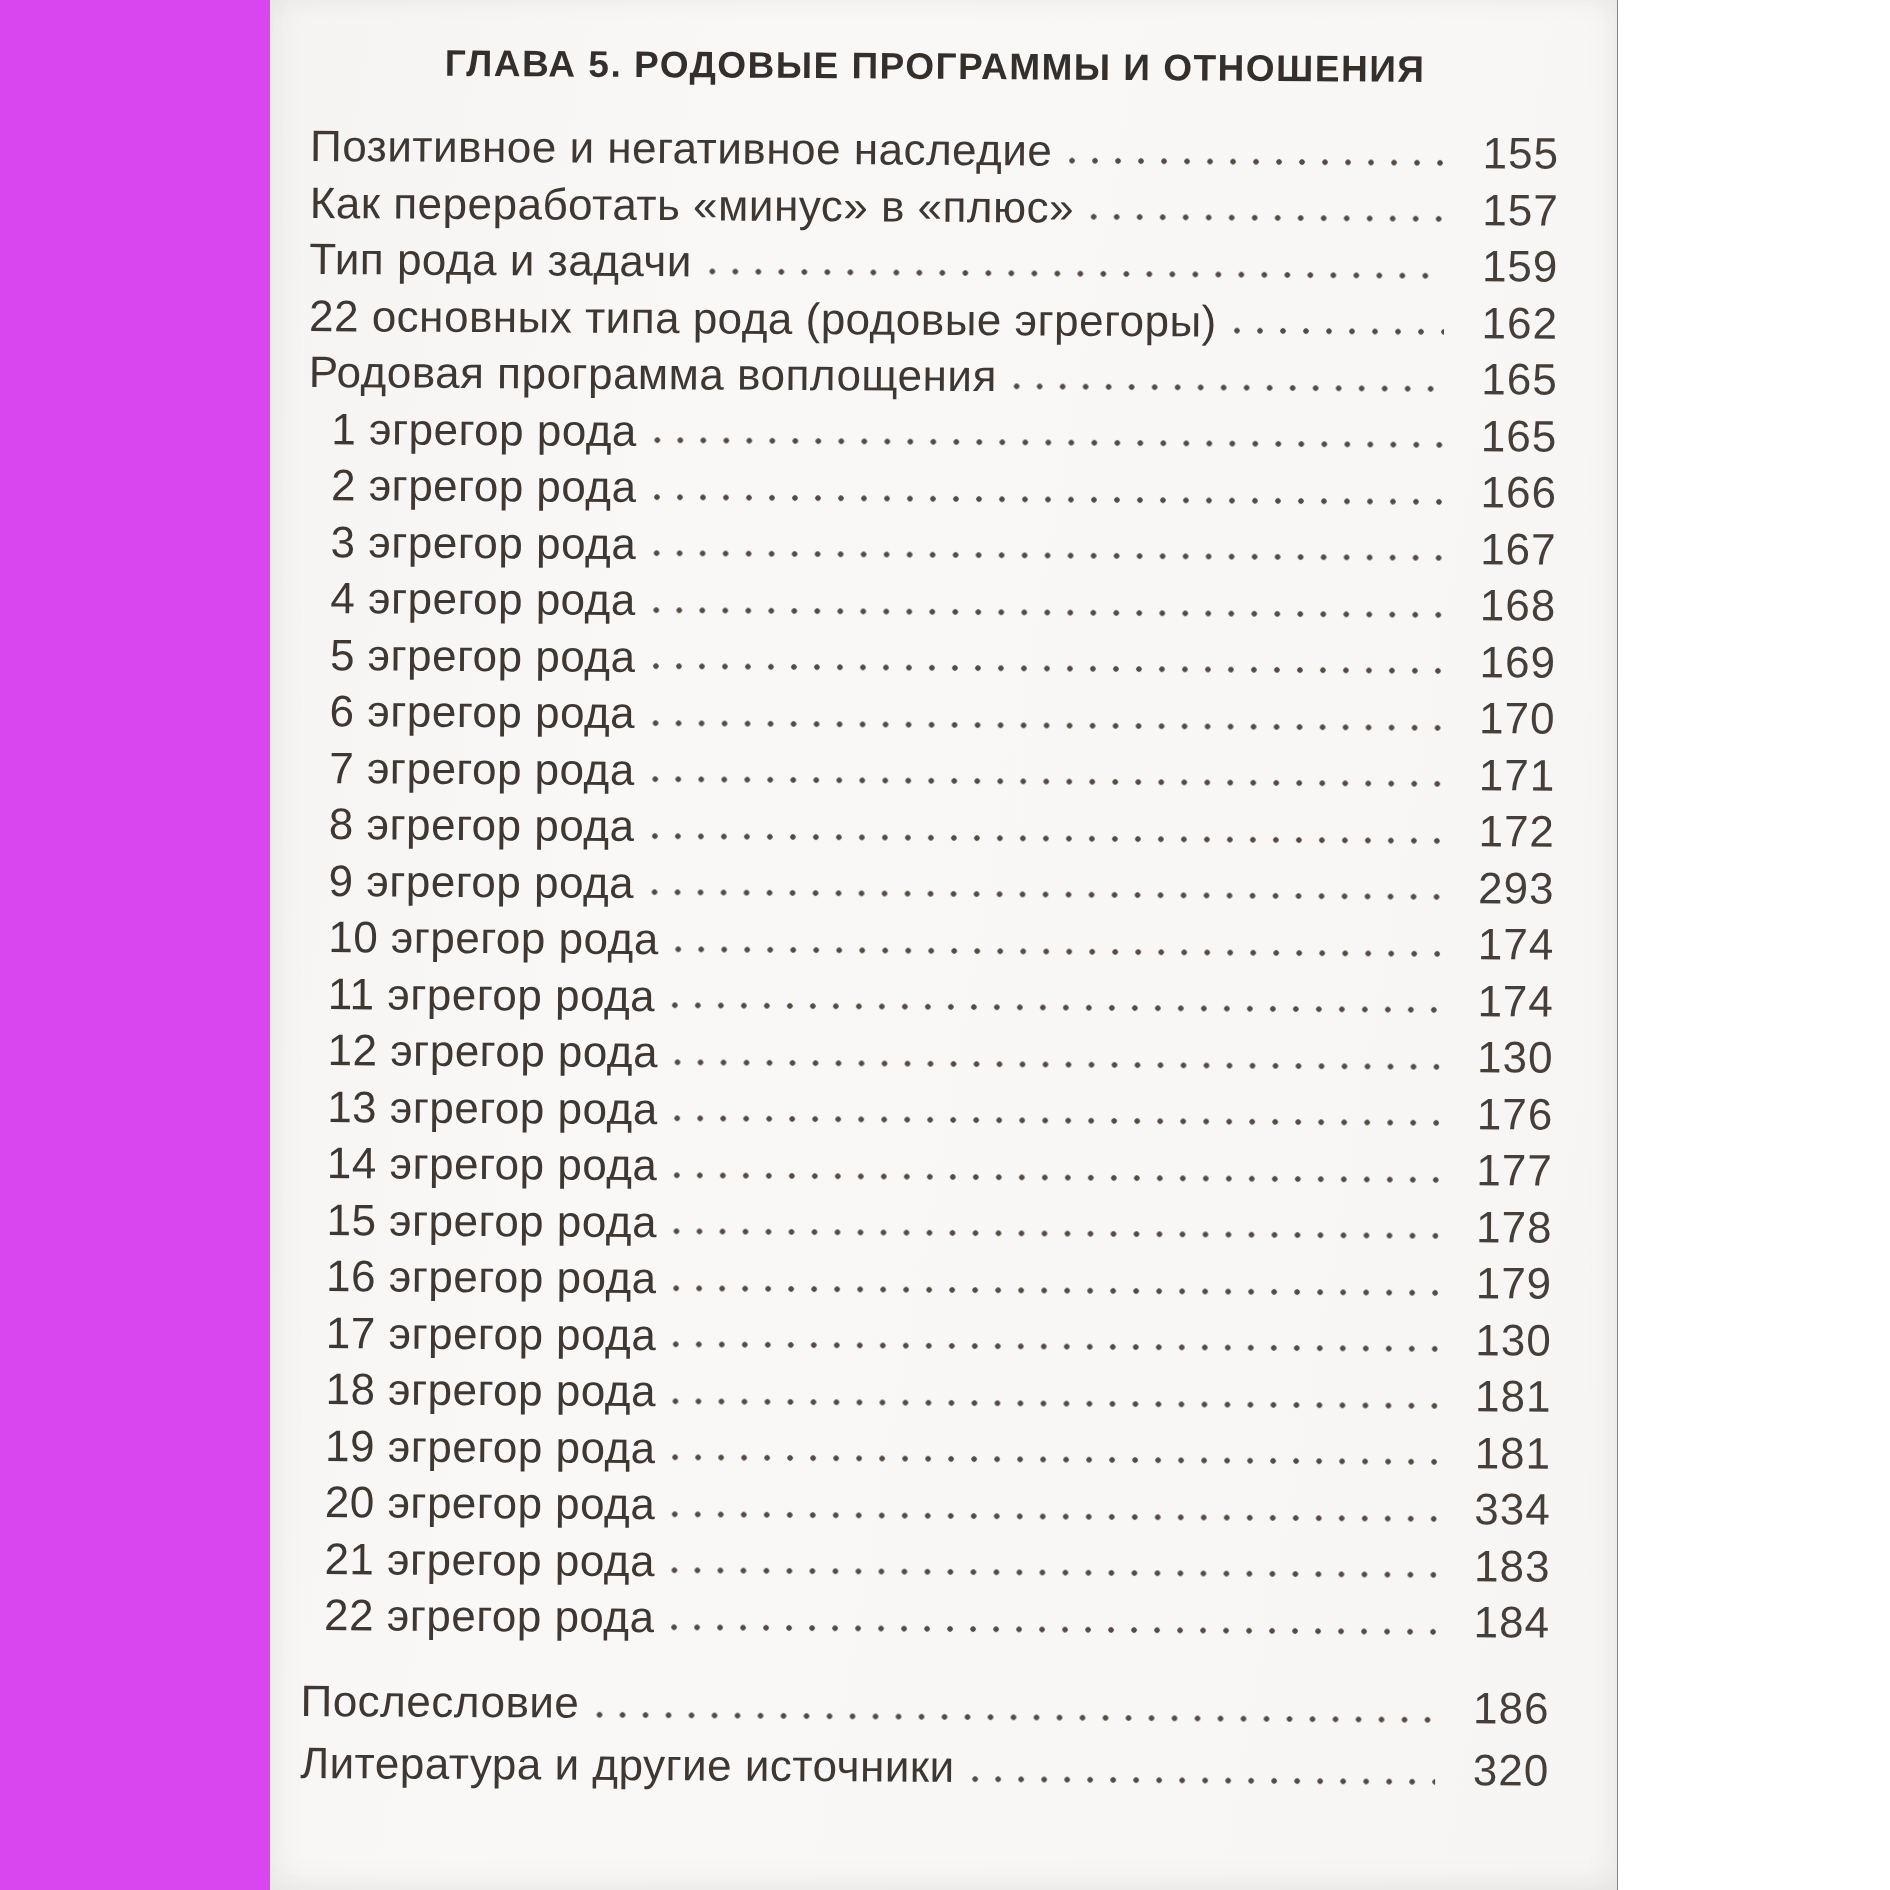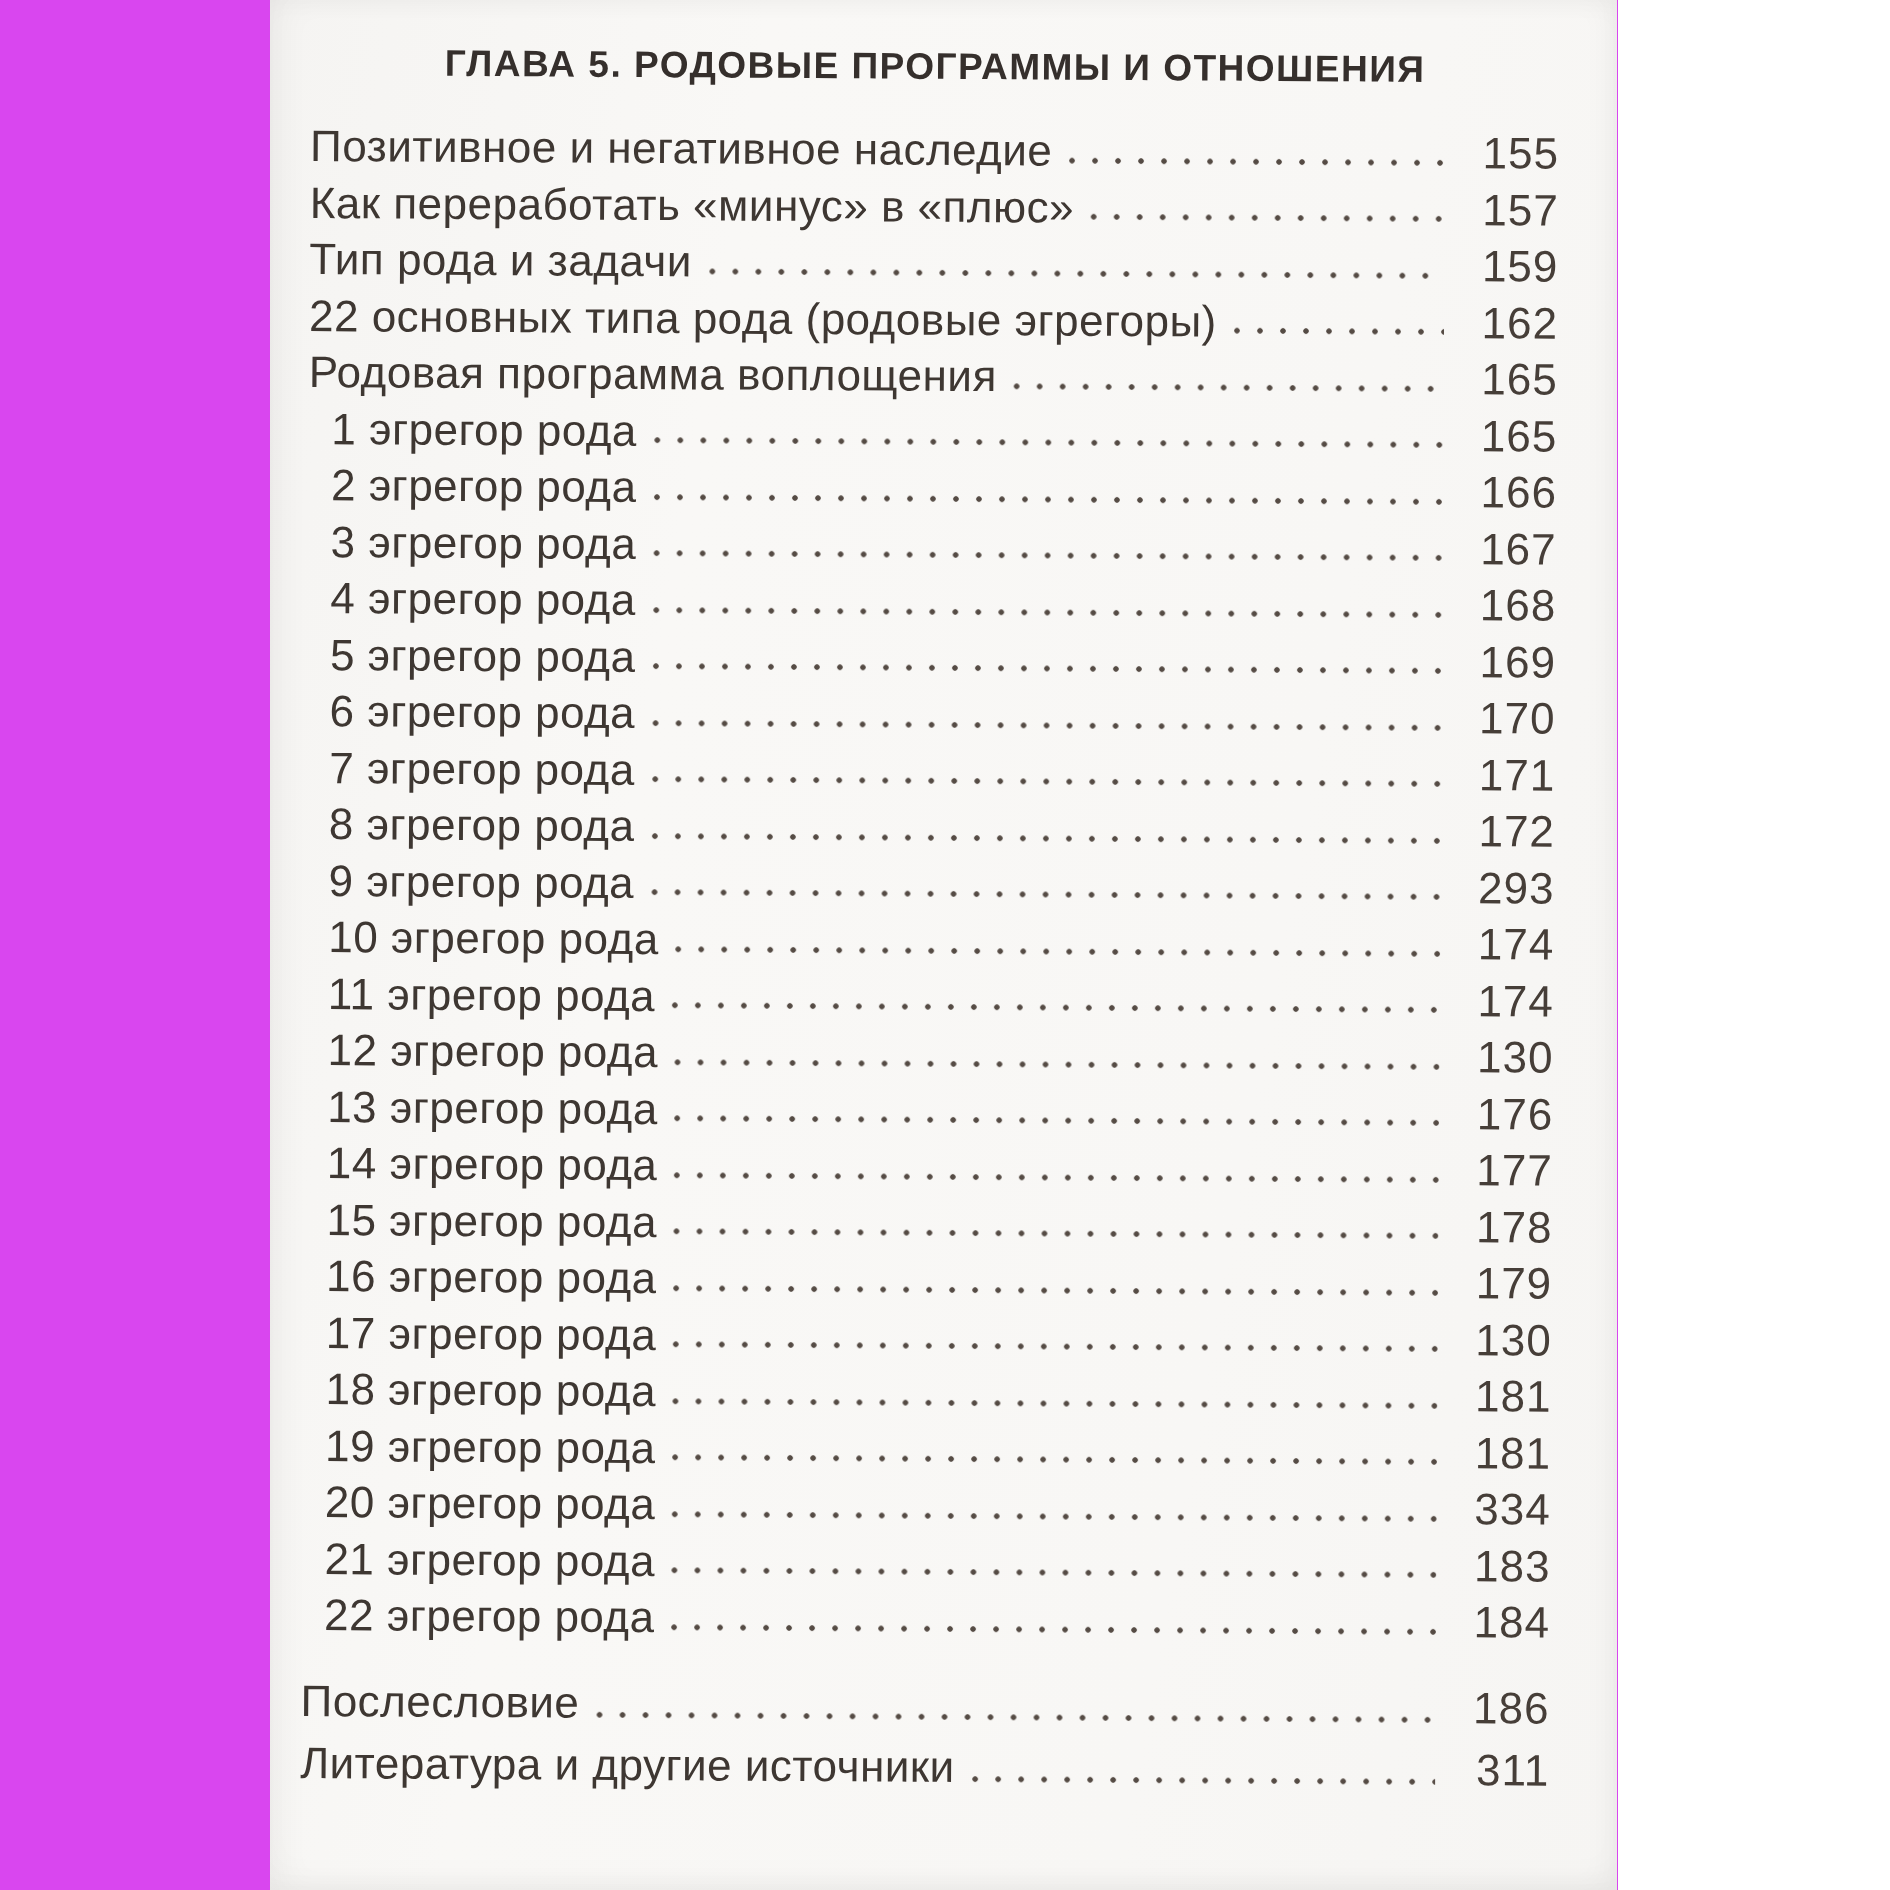--- a/index.html
+++ b/index.html
@@ -270,18 +270,18 @@
 
   <div class="row after-gap footer">
     <span class="label">Послесловие</span>
     <span class="leader"></span>
     <span class="pagenum">186</span>
   </div>
 
   <div class="row footer">
     <span class="label">Литература и другие источники</span>
     <span class="leader"></span>
-    <span class="pagenum">311</span>
+    <span class="pagenum">320</span>
   </div>
 </div>
     </div>
   </div>
 </div>
 
 </body></html>

